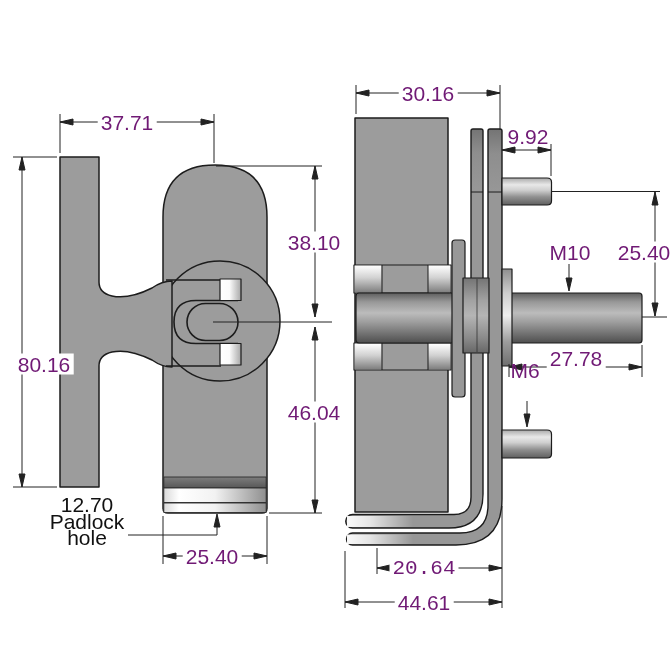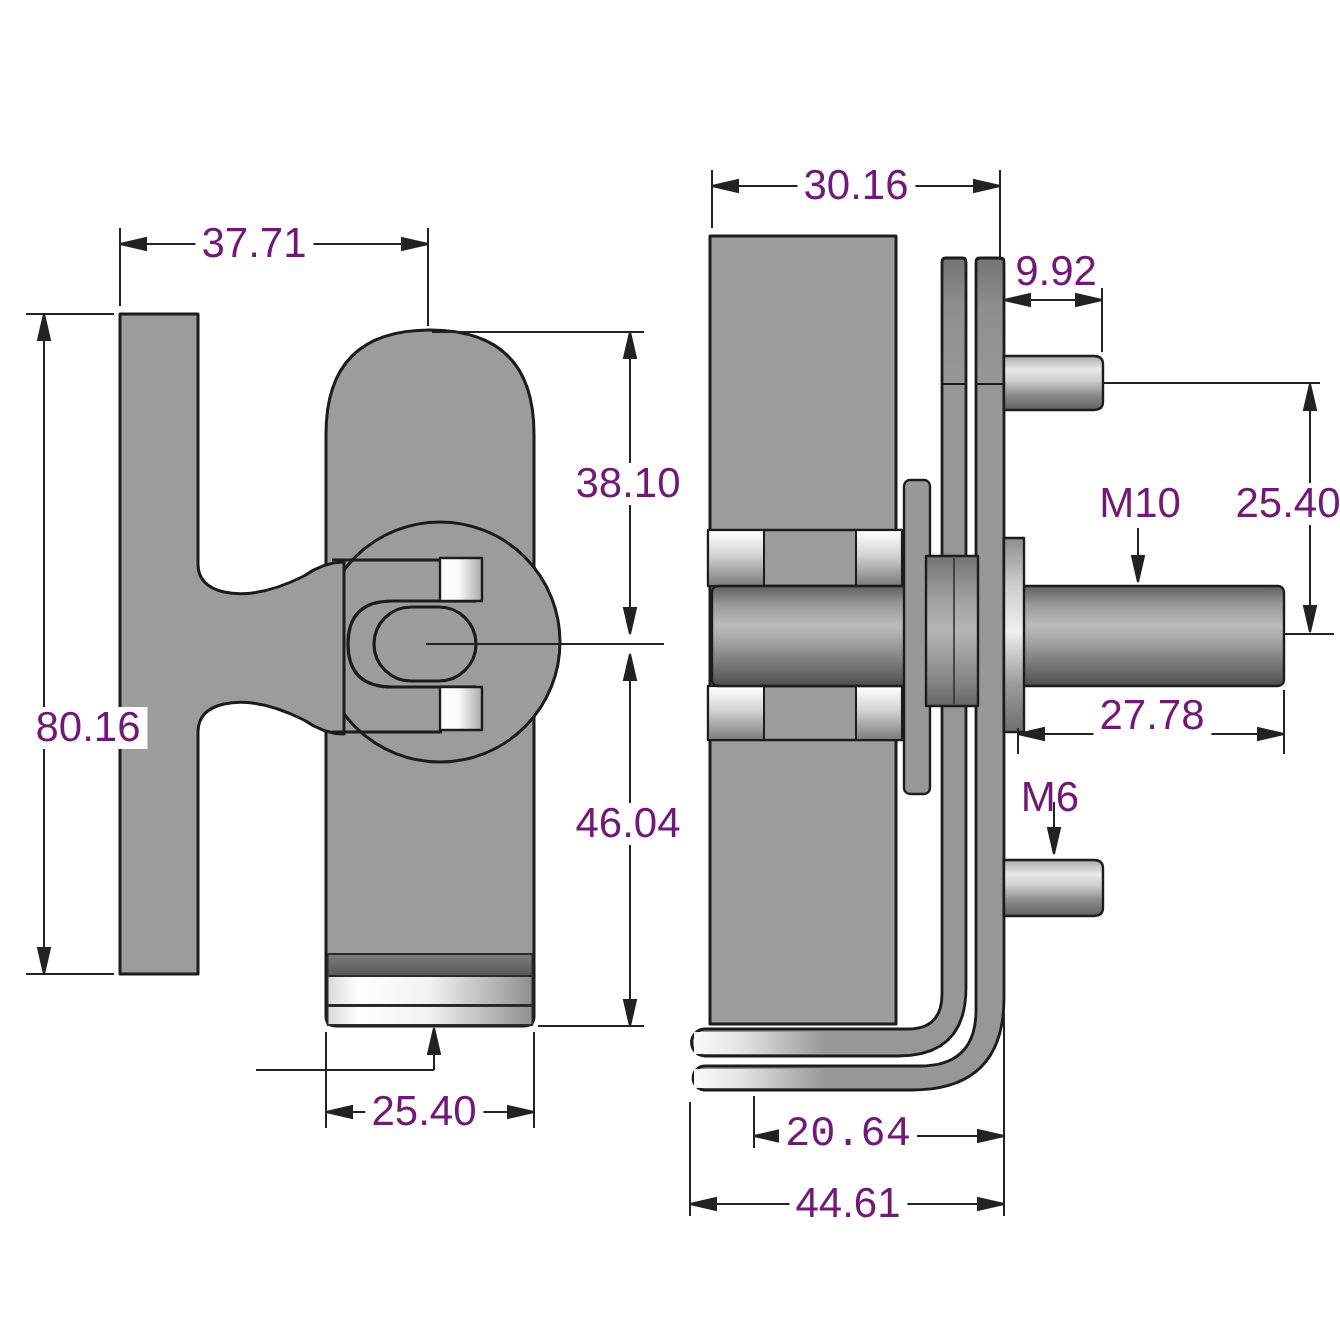--- a/index.html
+++ b/index.html
@@ -225,23 +225,28 @@
         <polygon points="502,602 489,599 489,605"></polygon>
   </g>
 </svg>
 
 <div class="dim-label" style="left:127px;top:122px;">37.71</div>
 <div class="dim-label" style="left:44px;top:316px;margin-top:48px;">80.16</div>
 <div class="dim-label" style="left:314px;top:242px;">38.10</div>
 <div class="dim-label" style="left:314px;top:412px;">46.04</div>
 <div class="dim-label" style="left:212px;top:556px;">25.40</div>
 
+<div class="note-label" style="left:87px;top:522px;">
+  <div>12.70</div>
+  <div>Padlock</div>
+  <div>hole</div>
+</div>
 
 <div class="dim-label" style="left:428px;top:93px;">30.16</div>
 <div class="dim-label nobg" style="left:528px;top:136px;">9.92</div>
 <div class="dim-label nobg" style="left:570px;top:252px;">M10</div>
 <div class="dim-label" style="left:644px;top:252px;">25.40</div>
 <div class="dim-label" style="left:576px;top:358px;">27.78</div>
-<div class="dim-label nobg" style="left:525px;top:399px;">M6</div>
+<div class="dim-label nobg" style="left:525px;top:370px;">M6</div>
 <div class="dim-label" style="left:424px;top:568px;font-family:Liberation Mono, monospace;">20.64</div>
 <div class="dim-label" style="left:424px;top:602px;">44.61</div>
 
 </div>
 
 </body></html>

